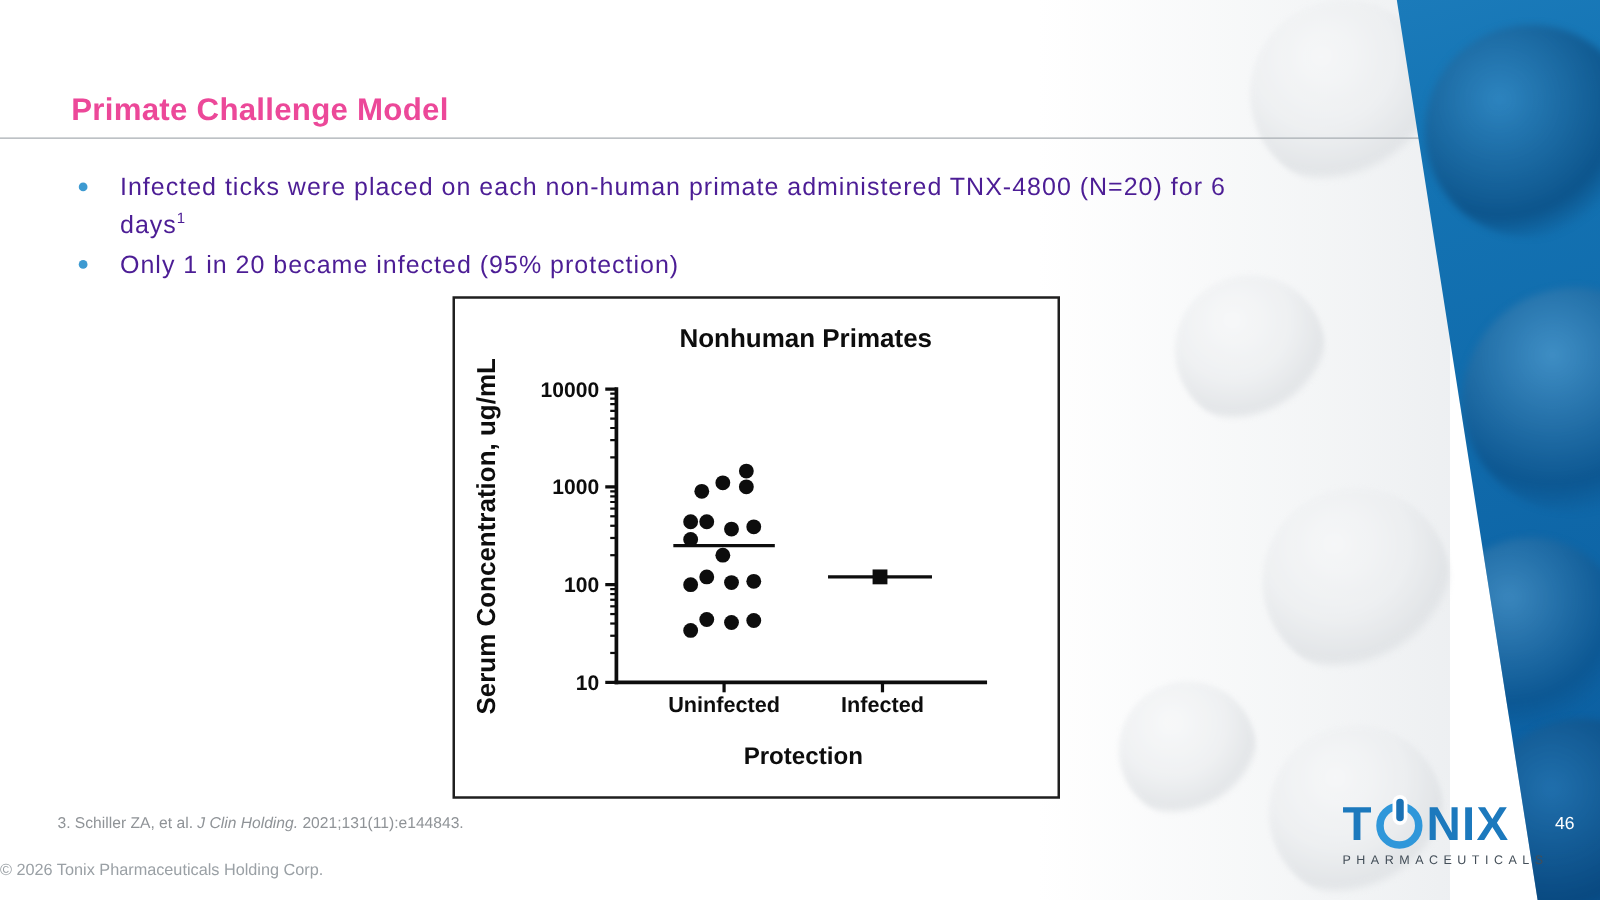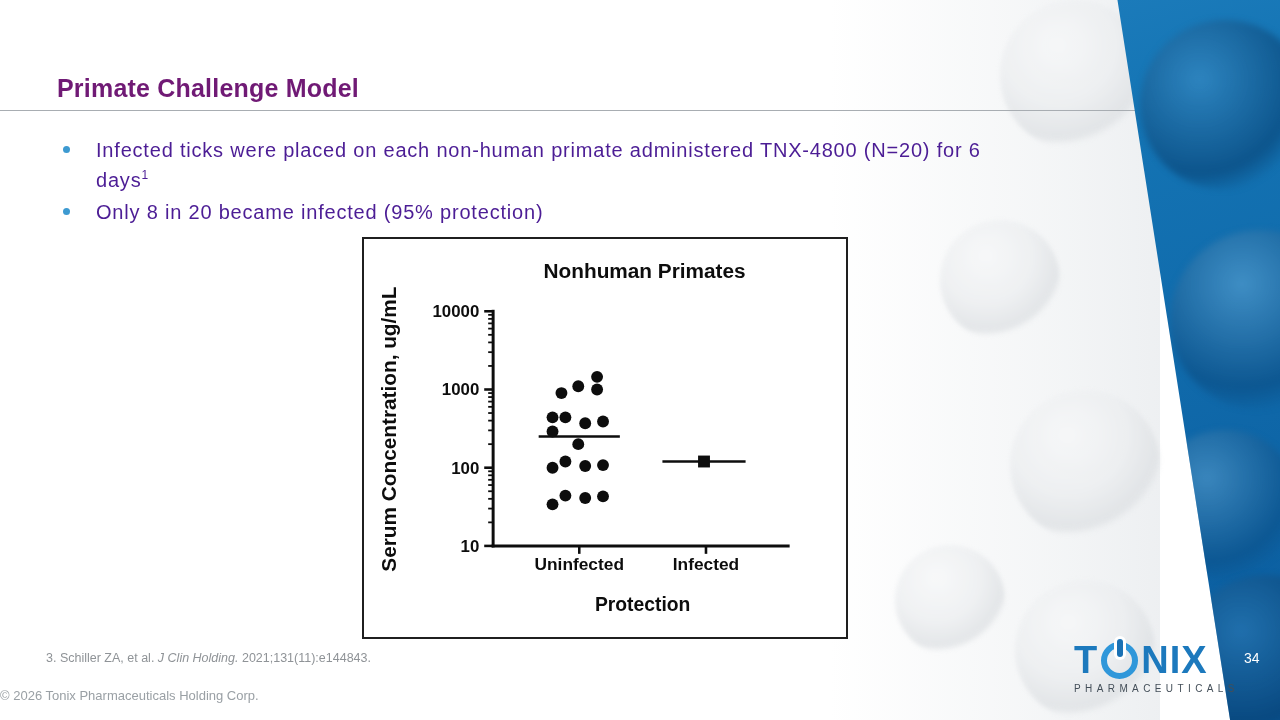--- a/index.html
+++ b/index.html
@@ -11,21 +11,21 @@
   .gmol{position:absolute;border-radius:50%;filter:blur(2px);opacity:.75;
     background:radial-gradient(circle at 38% 30%, #f7f8f9 0%, #eceef0 42%, #dde0e3 66%, rgba(221,224,227,0) 72%);}
   .gwash{position:absolute;top:0;left:830px;width:330px;height:720px;
     background:linear-gradient(90deg, rgba(238,240,242,0) 0%, rgba(234,237,239,.55) 70%, rgba(230,233,236,.7) 100%);}
   
   .band{position:absolute;top:0;left:0;width:1280px;height:720px;z-index:3;
     clip-path:polygon(87.3% 0%, 100% 0%, 100% 100%, 96.1% 100%);
     background:linear-gradient(163deg, #2e8dca 0%, #1474b4 42%, #0a5b9d 100%);}
   .bmol{position:absolute;border-radius:50%;filter:blur(3px);}
   
-  .title{position:absolute;left:57px;top:74px;font-size:25px;font-weight:700;color:#701a75;letter-spacing:.2px;z-index:1;}
+  .title{position:absolute;left:57px;top:74px;font-size:25px;font-weight:700;color:#ec4899;letter-spacing:.2px;z-index:1;}
   .rule{position:absolute;left:0;top:110px;width:1280px;height:1px;background:#a8adb2;z-index:1;}
   
   .bullets{position:absolute;left:57px;top:135px;width:950px;z-index:1;}
   .brow{display:flex;margin-bottom:2px;}
   .bdot{flex:0 0 auto;width:7px;height:7px;border-radius:50%;background:#3d9ad1;margin:11px 26px 0 6px;}
   .btext{font-size:20px;line-height:30px;color:#4c1d95;letter-spacing:.8px;}
   .btext sup{font-size:12px;line-height:0;}
   
   .chart-box{position:absolute;left:362px;top:237px;width:486px;height:402px;background:#fff;
     border:2px solid #1f1f1f;box-sizing:border-box;z-index:2;}
@@ -63,21 +63,21 @@
   <div class="title">Primate Challenge Model</div>
   <div class="rule"></div>
 
   <div class="bullets">
     <div class="brow">
       <span class="bdot"></span>
       <span class="btext"><span>Infected ticks were placed on each non-human primate administered TNX-4800 (N=20) for 6 days</span><sup>1</sup></span>
     </div>
     <div class="brow">
       <span class="bdot"></span>
-      <span class="btext"><span>Only 8 in 20 became infected (95% protection)</span><sup></sup></span>
+      <span class="btext"><span>Only 1 in 20 became infected (95% protection)</span><sup></sup></span>
     </div>
   </div>
 
   <div class="chart-box">
     <svg id="chart-svg" viewBox="0 0 486 402" width="482" height="398">
         <line x1="130" y1="73" x2="130" y2="310" stroke="#0d0d0d" stroke-width="3" stroke-linecap="square"></line>
         <line x1="130" y1="310" x2="428" y2="310" stroke="#0d0d0d" stroke-width="3" stroke-linecap="square"></line>
         <line x1="130" y1="310" x2="121" y2="310" stroke="#0d0d0d" stroke-width="2.6"></line>
         <text x="116" y="316" font-size="17" font-weight="700" font-family="&quot;Liberation Sans&quot;,&quot;DejaVu Sans&quot;,sans-serif" fill="#0d0d0d" text-anchor="end">10</text>
         <line x1="130" y1="231" x2="121" y2="231" stroke="#0d0d0d" stroke-width="2.6"></line>
@@ -148,15 +148,15 @@
     <div class="logo-row">
       <span>T</span>
       <span class="logo-o">
           <span class="stem"></span>
         </span>
       <span>NIX</span>
     </div>
     <div class="tagline">PHARMACEUTICALS</div>
   </div>
 
-  <div class="pagenum">34</div>
+  <div class="pagenum">46</div>
 
 </div>
 
 </body></html>

